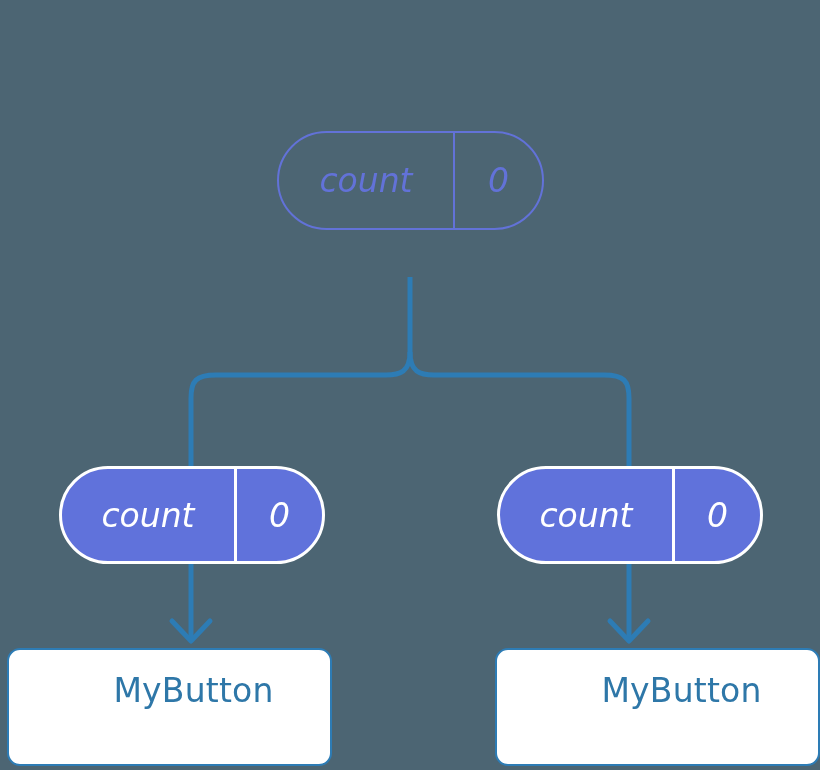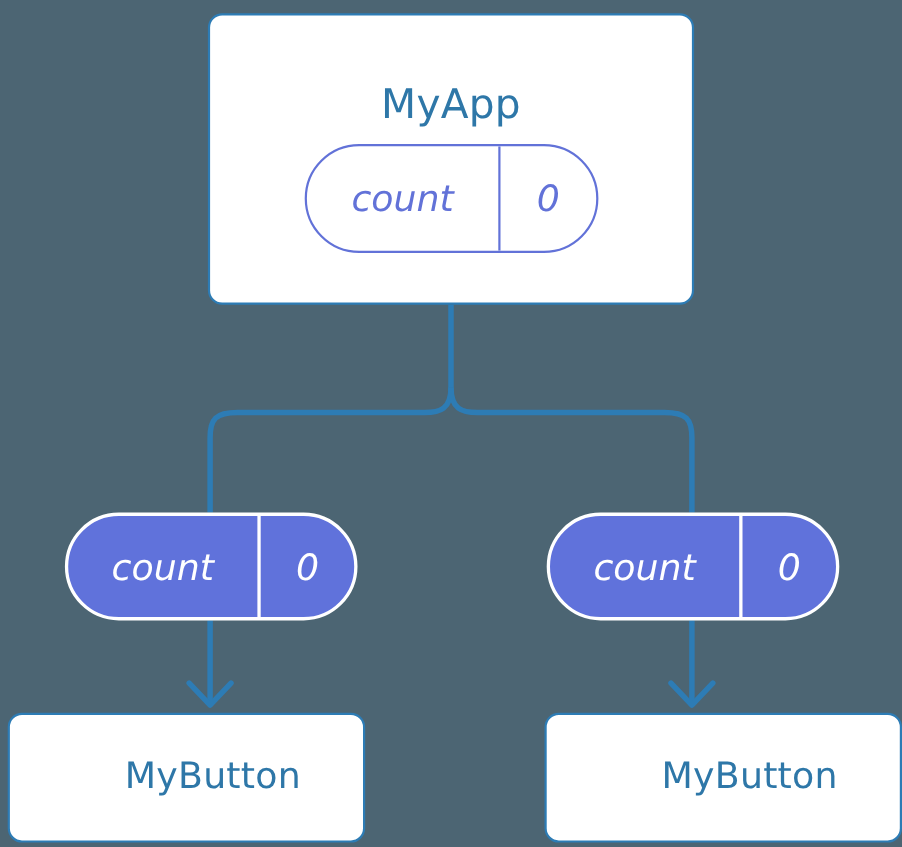--- a/index.html
+++ b/index.html
@@ -65,21 +65,21 @@
     width: 325px;
     height: 118px;
     top: 648px;
   }
   #mybutton-box-left  { left: 7px; }
   #mybutton-box-right { left: 495px; }
   .mybutton-title {
     position: absolute;
     left: 0;
     right: 0;
-    top: 35px;
+    top: 21px;
     font-size: 33px;
     margin-left: 48px;
   }
   
   .state-pill {
     display: flex;
     align-items: stretch;
     border-radius: 999px;
     box-sizing: border-box;
     overflow: hidden;
@@ -155,23 +155,20 @@
       <path d="M 191 564 L 191 640"></path>
       <path d="M 629 564 L 629 640"></path>
     </g>
 
     <g fill="none" stroke="#2d7cb5" stroke-width="5" stroke-linecap="round" stroke-linejoin="round">
       <path d="M 172 621 L 191 641 L 210 621"></path>
       <path d="M 610 621 L 629 641 L 648 621"></path>
     </g>
   </svg>
 
-  <div id="myapp-box" class="node component-box">
-    <div id="myapp-title" class="component-title">MyApp</div>
-  </div>
 
   <div id="myapp-state-pill" class="node state-pill outline">
     <div class="pill-key">count</div>
     <div class="pill-val">0</div>
   </div>
 
   <div id="prop-pill-left" class="node state-pill filled prop-pill">
     <div class="pill-key">count</div>
     <div class="pill-val">0</div>
   </div>

